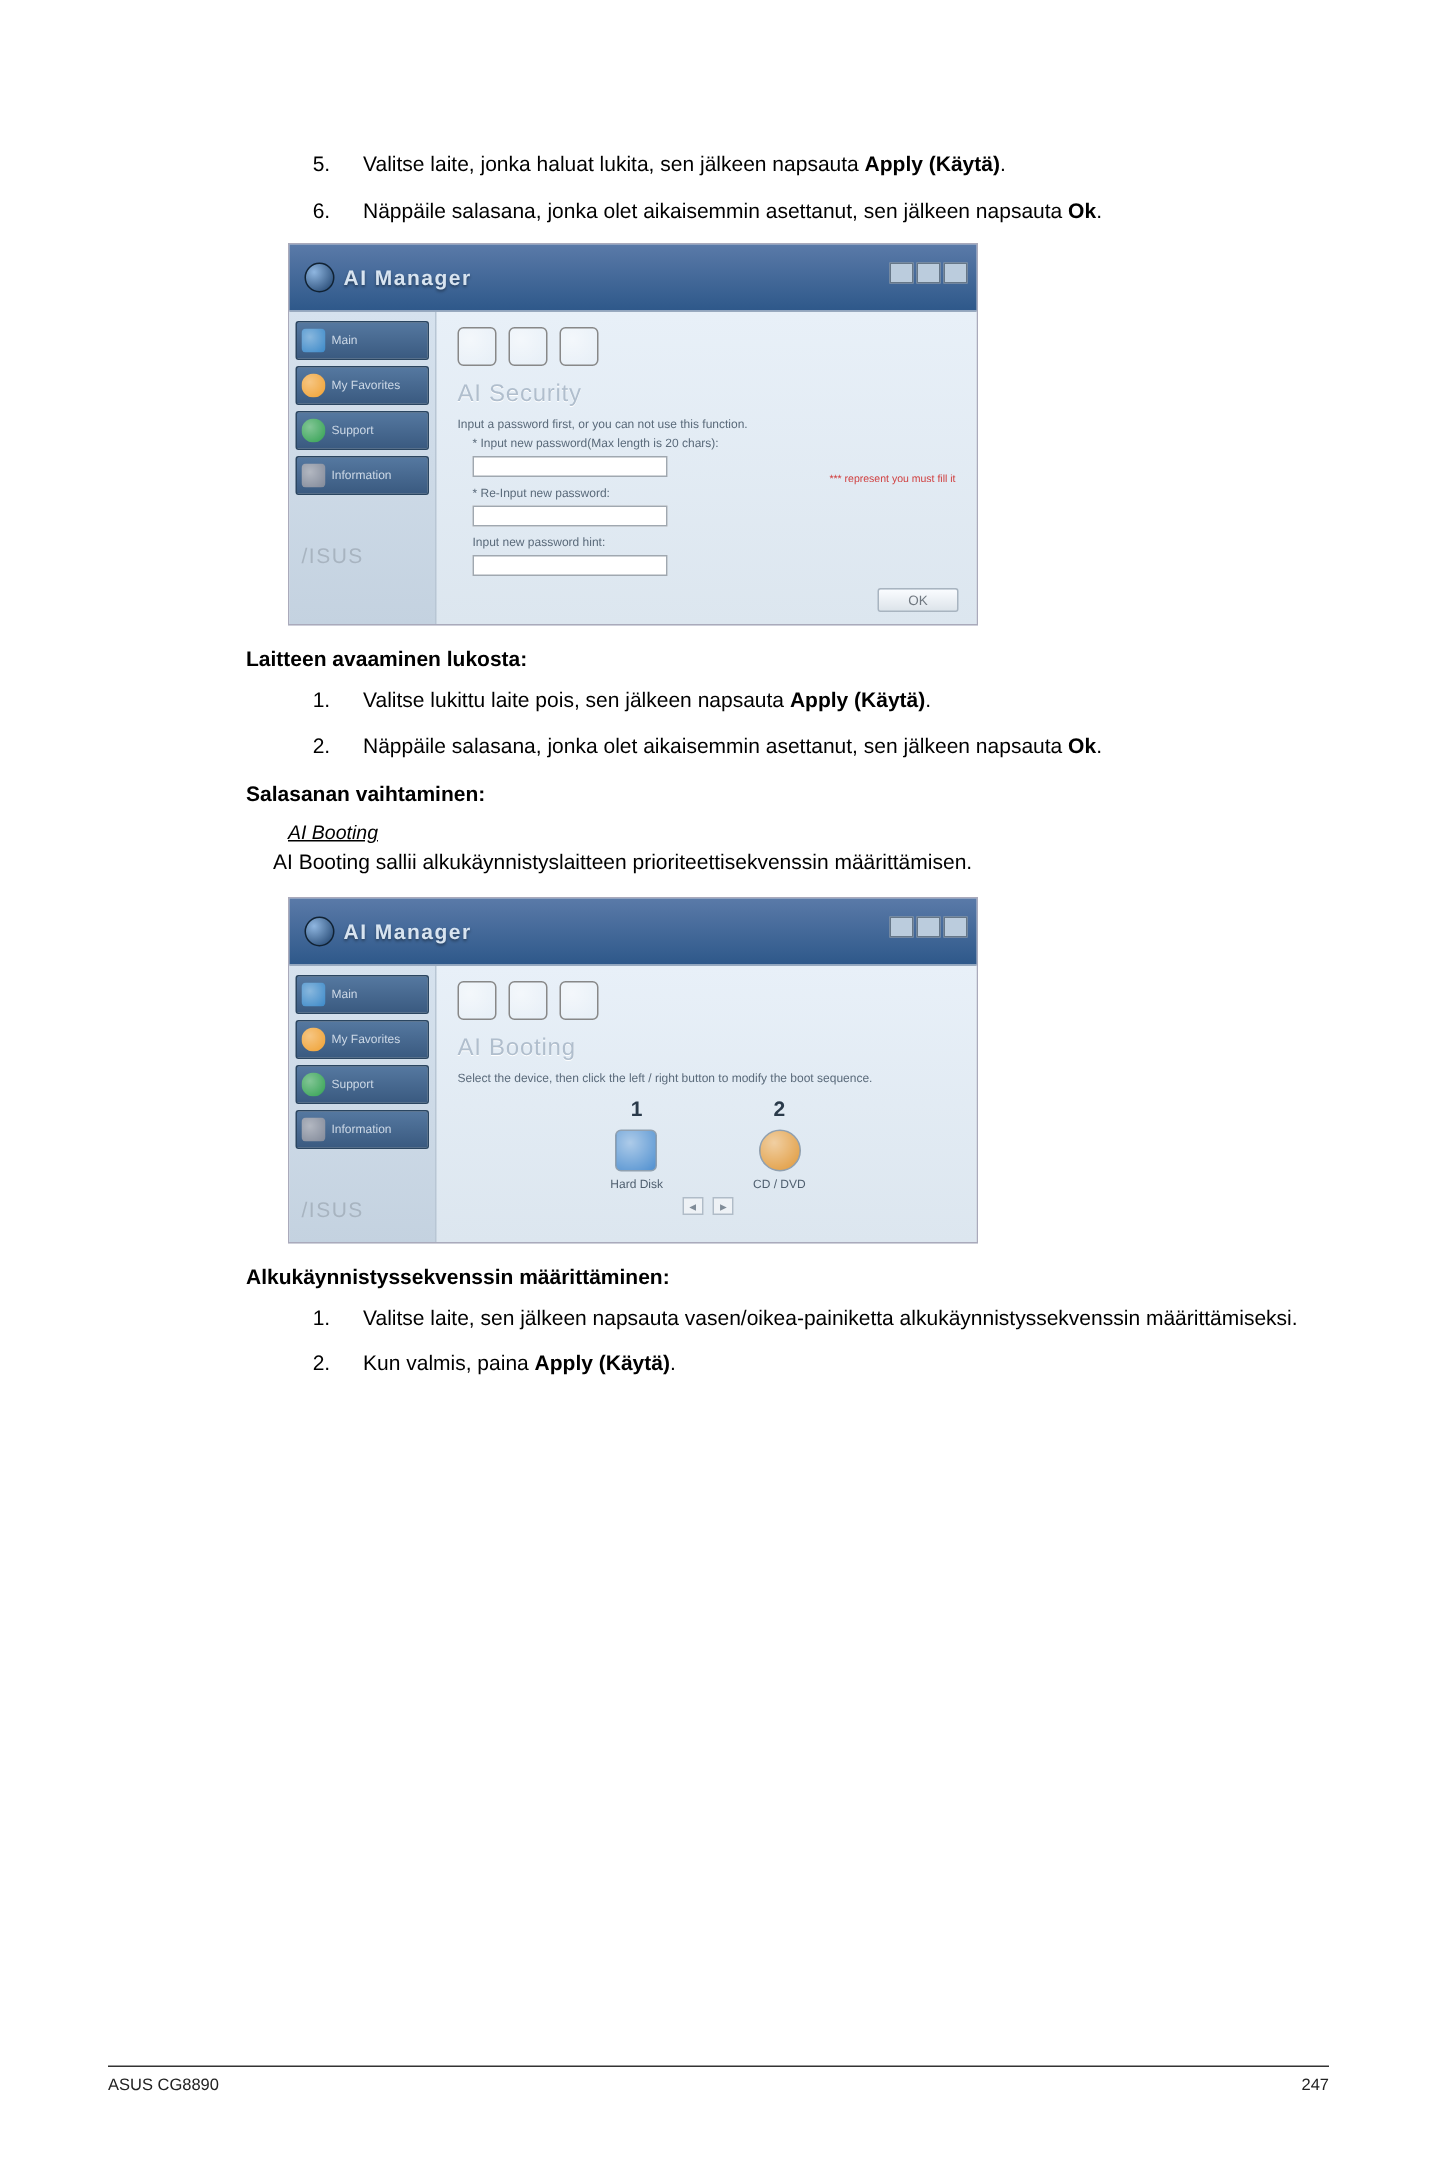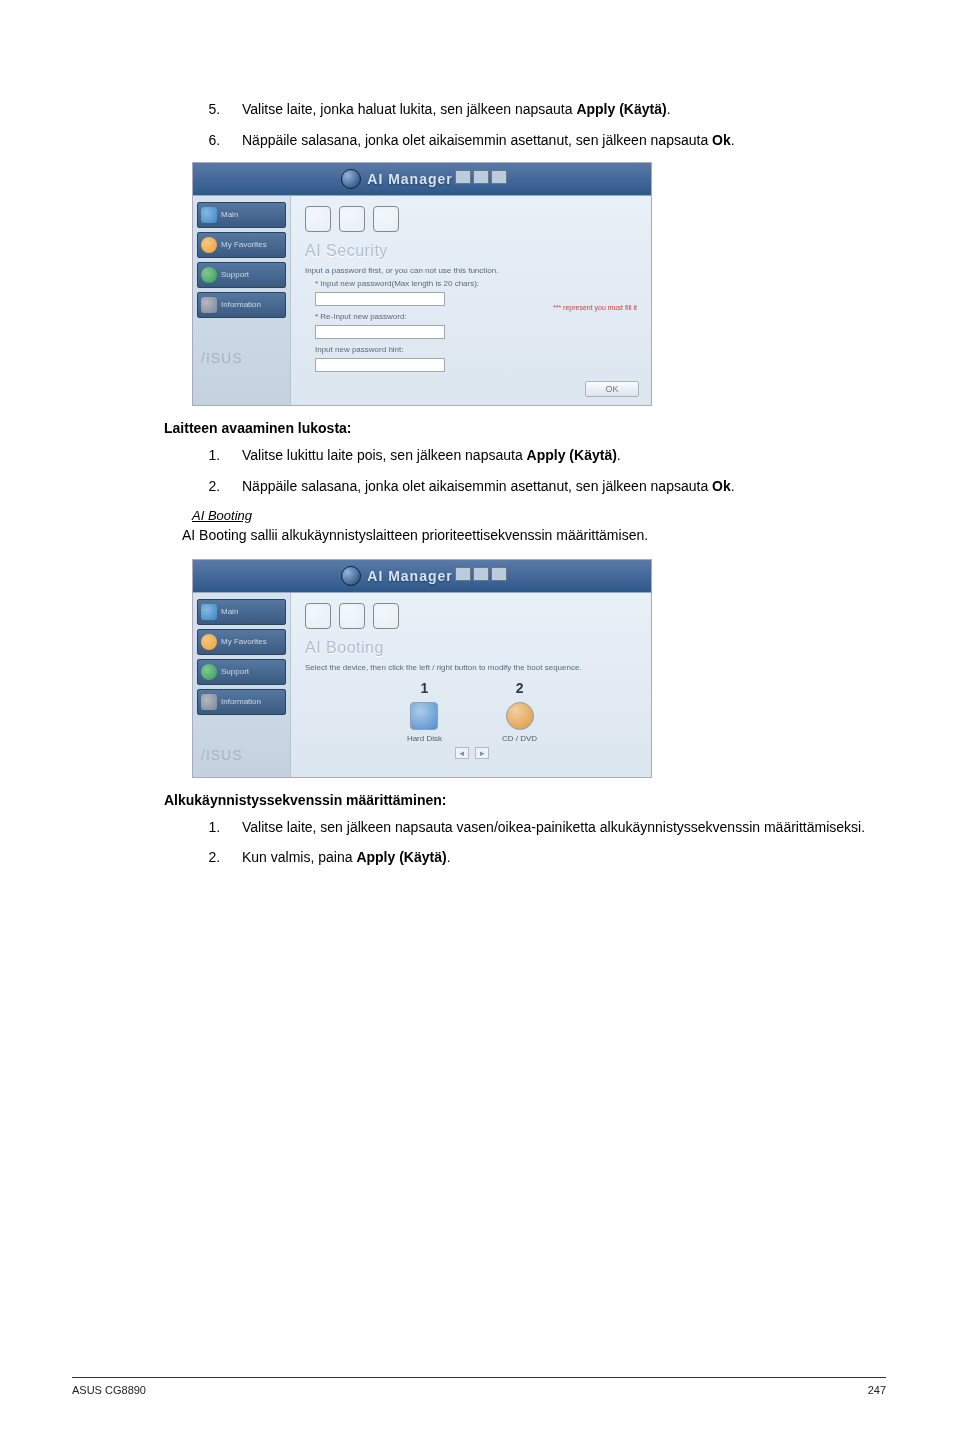--- a/index.html
+++ b/index.html
@@ -61,25 +61,25 @@
   .screenshot {
     width: 460px;
     margin-left: 28px;
     margin-top: 8px;
     margin-bottom: 14px;
     border: 1px solid #aab;
     background: #e8eef4;
     font-family: Arial, sans-serif;
   }
   .ss-titlebar {
-    height: 32px;
+    height: 44px;
     background: linear-gradient(#5a7aa8, #2e588a);
     display: flex;
     align-items: center;
-    justify-content: center;
+    justify-content: space-between;
     padding: 0 6px 0 10px;
   }
   .ss-title {
     color: #d8e4f0;
     font-size: 14px;
     font-weight: bold;
     letter-spacing: 1px;
     text-shadow: 0 1px 2px rgba(0,0,0,.4);
     display: flex;
     align-items: center;
@@ -296,20 +296,21 @@
   <div class="heading">Laitteen avaaminen lukosta:</div>
   <ol>
     <li>
       <span>Valitse lukittu laite pois, sen jälkeen napsauta </span><b>Apply (Käytä)</b><span>.</span>
     </li>
     <li>
       <span>Näppäile salasana, jonka olet aikaisemmin asettanut, sen jälkeen napsauta </span><b>Ok</b><span>.</span>
     </li>
   </ol>
 
+  <div class="heading">Salasanan vaihtaminen:</div>
 
   <div class="subheading">AI Booting</div>
   <div class="desc">AI Booting sallii alkukäynnistyslaitteen prioriteettisekvenssin määrittämisen.</div>
 
   <div class="screenshot">
     <div class="ss-titlebar">
       <div class="ss-title">
         <span class="ss-title-icon"></span>
         <span>AI Manager</span>
       </div>

